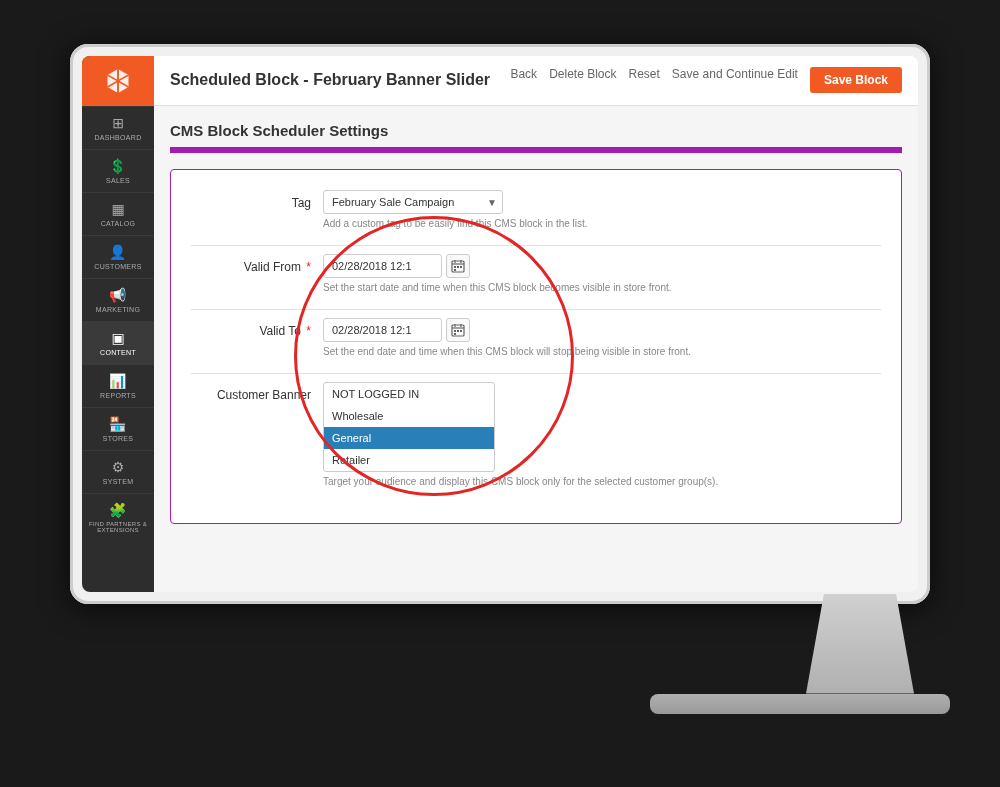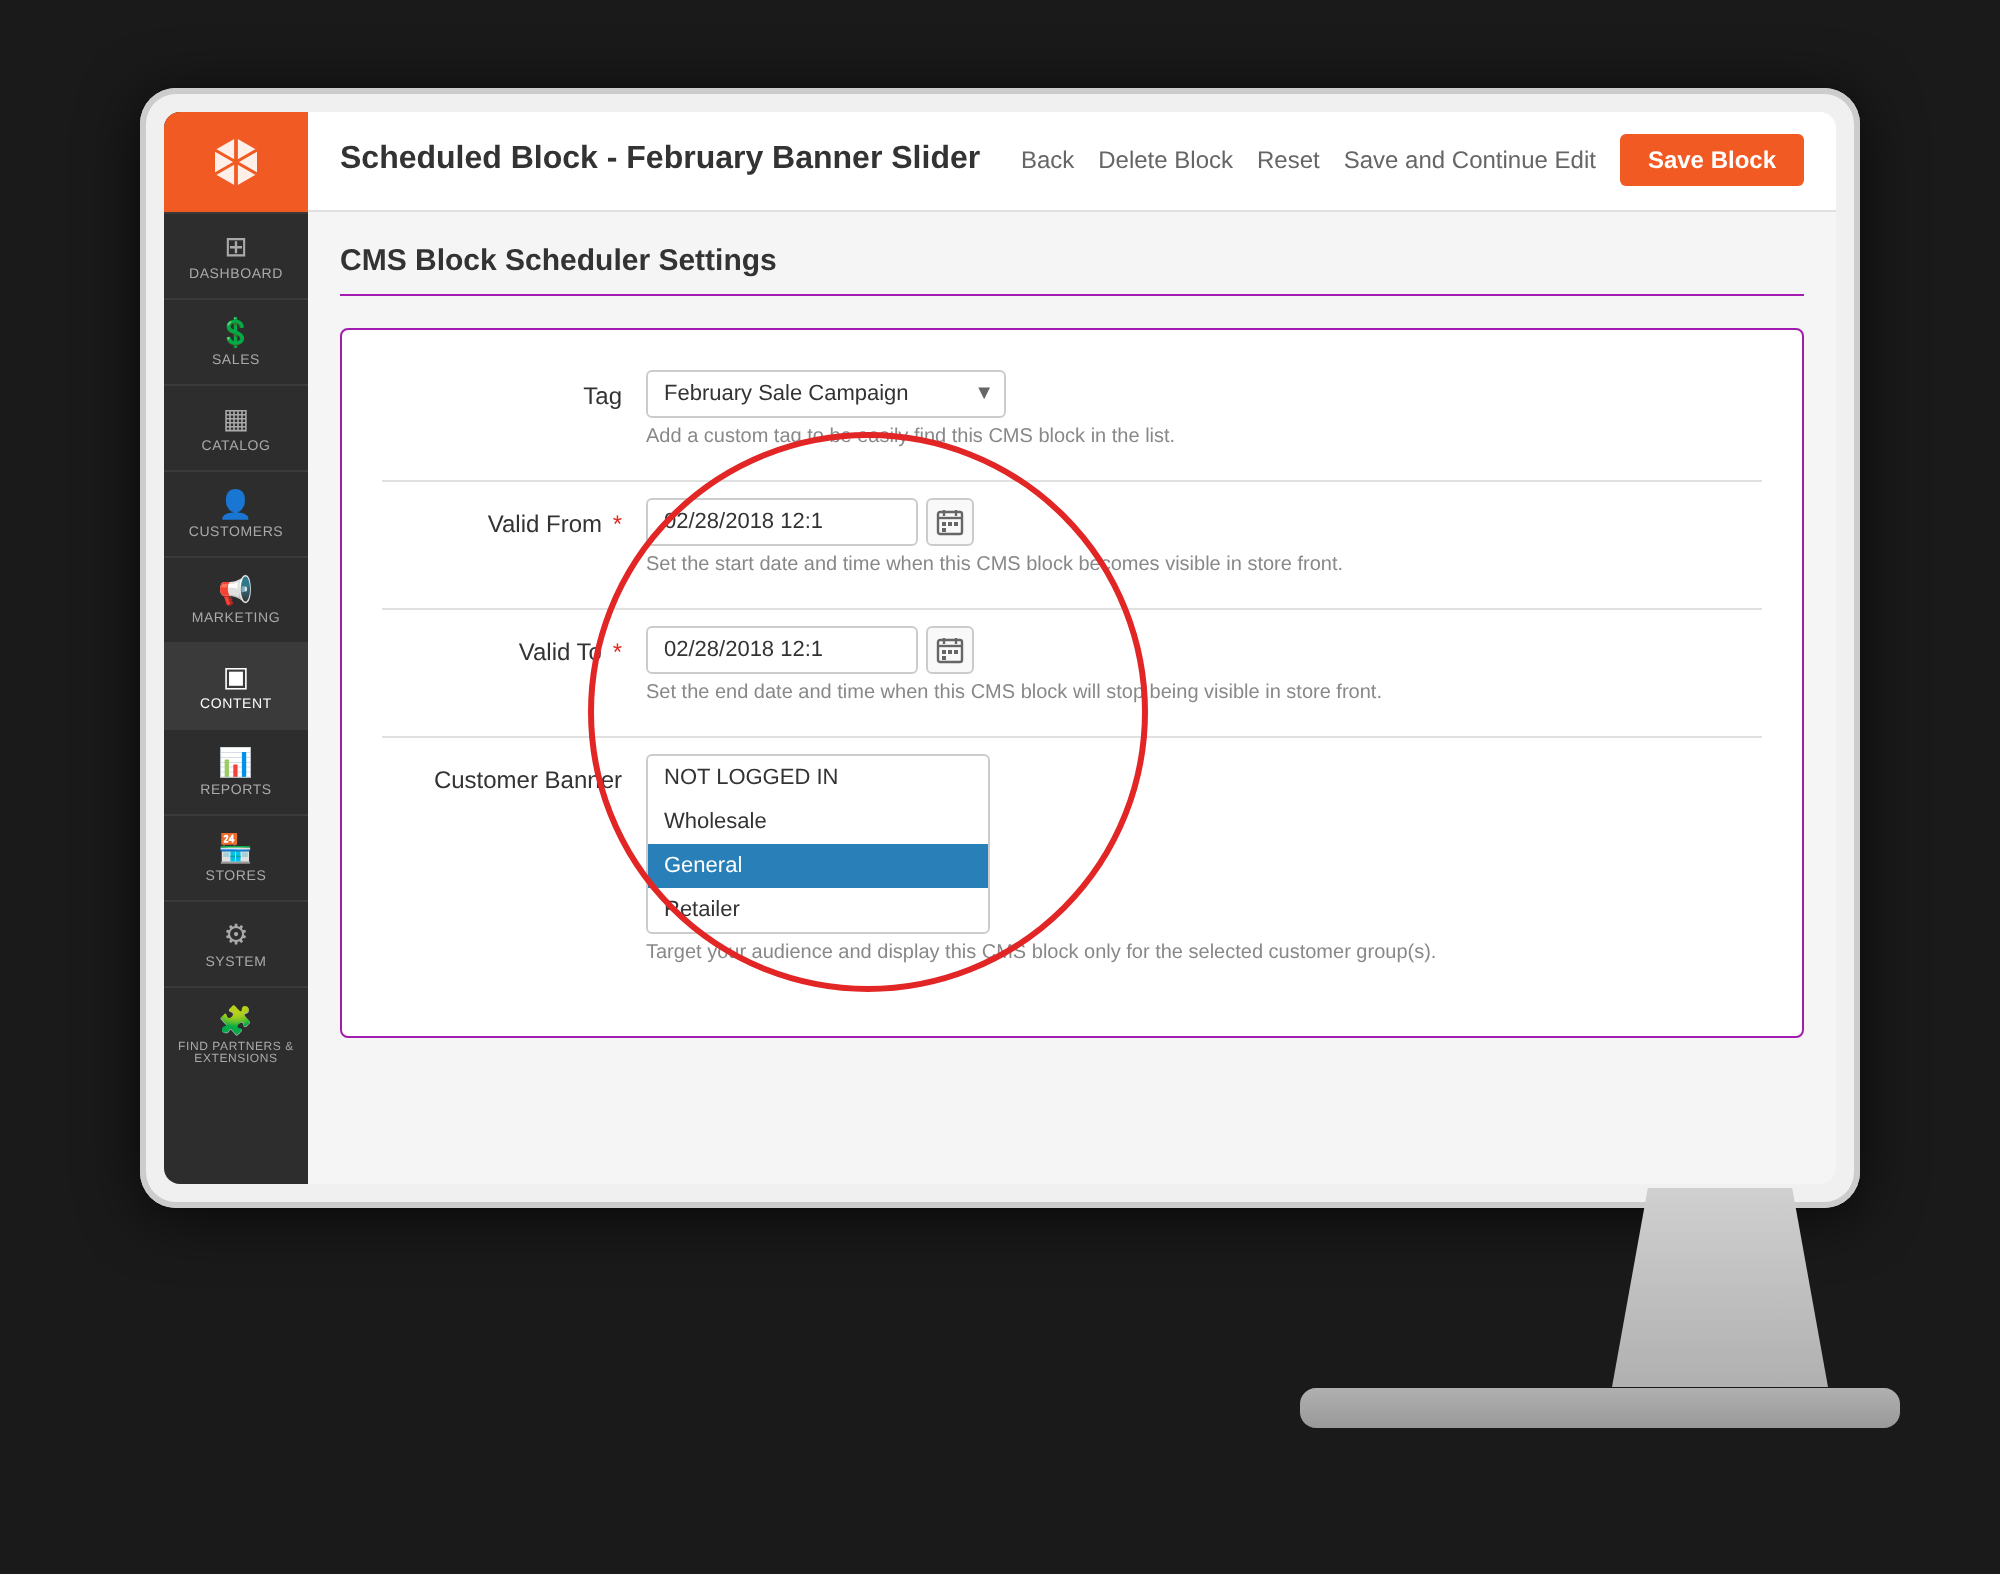--- a/index.html
+++ b/index.html
@@ -147,21 +147,21 @@
 
     .page-title {
       font-size: 16px;
       font-weight: 600;
       color: #333;
       margin-right: auto;
     }
 
     .top-actions {
       display: flex;
-      align-items: center;
+      align-items: flex-start;
       gap: 12px;
     }
 
     .btn-link {
       background: none;
       border: none;
       color: #666;
       font-size: 12px;
       cursor: pointer;
       text-decoration: none;
@@ -186,21 +186,21 @@
       background: #f5f5f5;
       position: relative;
     }
 
     .section-title {
       font-size: 15px;
       font-weight: 700;
       color: #333;
       margin-bottom: 16px;
       padding-bottom: 8px;
-      border-bottom: 1px solid #a21caf;
+      border-bottom: 6px solid #a21caf;
     }
 
     .form-card {
       background: #fff;
       border: 1px solid #a21caf;
       border-radius: 4px;
       padding: 20px;
     }
 
     .form-row {
@@ -267,21 +267,21 @@
       align-items: center;
       gap: 4px;
     }
 
     .form-input {
       border: 1px solid #ccc;
       border-radius: 3px;
       padding: 5px 8px;
       font-size: 11px;
       color: #333;
-      width: 136px;
+      width: 119px;
     }
 
     .calendar-icon {
       width: 24px;
       height: 24px;
       border: 1px solid #ccc;
       border-radius: 3px;
       display: flex;
       align-items: center;
       justify-content: center;

